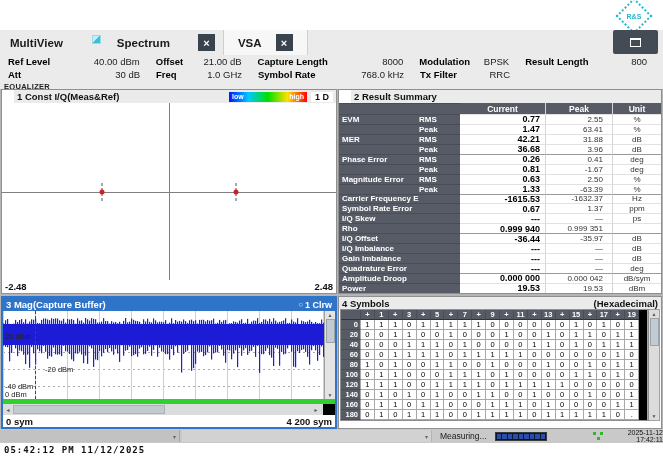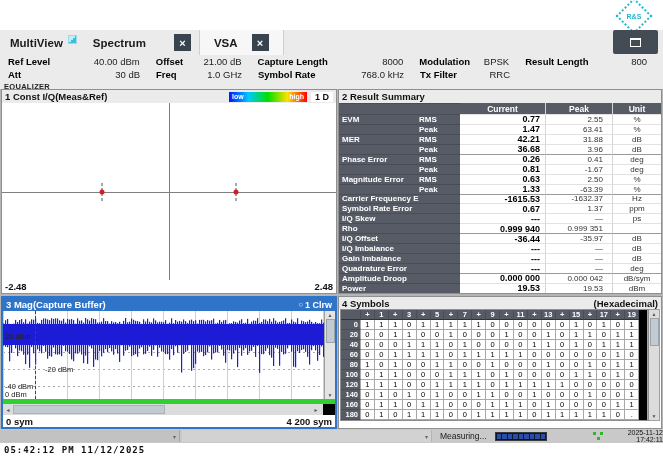--- a/index.html
+++ b/index.html
@@ -9,21 +9,21 @@
   
   .top-strip{position:absolute;left:0;top:0;width:663px;height:30px;background:#fff;}
   .rs-logo{position:absolute;right:16px;top:3px;width:22px;height:22px;transform:rotate(45deg);
            border:2px dotted #25b6d2;display:flex;align-items:center;justify-content:center;}
   .rs-logo span{transform:rotate(-45deg);font-size:7px;font-weight:bold;color:#25b6d2;}
 
   
   .tabbar{position:absolute;left:0;top:30px;width:663px;height:25px;background:#ebebeb;
           display:flex;align-items:center;}
   .tab-label{font-size:11.5px;font-weight:bold;color:#1a1a1a;}
-  .tab-multiview{margin-left:10px;display:flex;align-items:center;}
+  .tab-multiview{margin-left:10px;display:flex;align-items:center;gap:24px;}
   .mv-icon{width:7px;height:7px;margin-left:5px;margin-bottom:7px;background:linear-gradient(135deg,#bfeef8 50%,#35c0dc 50%);border:1px solid #9adbe8;}
   .tab-spectrum{margin-left:16px;display:flex;align-items:center;}
   .close-btn{width:17px;height:17px;background:#39434d;color:#fff;font-size:11px;font-weight:bold;
              display:flex;align-items:center;justify-content:center;margin-left:28px;cursor:default;}
   .tab-vsa{margin-left:8px;height:25px;display:flex;align-items:center;background:#f7f7f7;
            border-left:1px solid #cfcfcf;border-right:1px solid #cfcfcf;padding:0 14px;}
   .tab-vsa .close-btn{margin-left:14px;}
   .corner-btn{position:absolute;right:5px;top:0px;width:45px;height:24px;background:#434c54;
               border-radius:2px;display:flex;align-items:center;justify-content:center;}
   .corner-btn .glyph{width:9px;height:6px;border:1px solid #fff;border-top-width:2px;}
@@ -38,21 +38,21 @@
   .row1 .set-item:nth-child(3){width:162px}.row1 .set-item:nth-child(4){width:106px}
   .row1 .set-item:nth-child(5){width:138px}
   .row2 .set-item:nth-child(1){width:148px}.row2 .set-item:nth-child(2){width:102px}
   .row2 .set-item:nth-child(3){width:162px}.row2 .set-item:nth-child(4){width:106px}
   .mode-label{position:absolute;left:4px;top:27px;font-size:7.5px;font-weight:bold;color:#222;letter-spacing:.3px;}
 
   
   .windows{position:absolute;left:0;top:89px;width:663px;height:340px;background:#b5b5b5;}
   .win{position:absolute;background:#fff;border:1px solid #8f8f8f;box-sizing:border-box;}
   .win-title{height:13px;background:#ebebeb;display:flex;align-items:center;
-             font-size:9.5px;font-weight:bold;color:#111;padding:0 3px;box-sizing:border-box;}
+             font-size:9.5px;font-weight:bold;color:#111;padding:0 3px;box-sizing:border-box;margin-left:12px;}
 
   
   .w-const{left:1px;top:0;width:336px;height:205px;}
   .colorbar{margin-left:auto;width:78px;height:10px;display:flex;align-items:center;justify-content:space-between;
             background:linear-gradient(to right,#0018ff,#00c8ff,#00e000,#ffe000,#ff0000);
             font-size:7px;font-weight:bold;color:#fff;padding:0 3px;box-sizing:border-box;}
   .disp-label{width:22px;text-align:center;background:#fff;font-size:9px;font-weight:bold;margin-left:4px;}
   .const-plot{position:relative;height:177px;background:#fff;}
   .axis-v{position:absolute;left:50%;top:0;width:1px;height:100%;background:#808080;}
   .axis-h{position:absolute;left:0;top:50%;width:100%;height:1px;background:#808080;}

